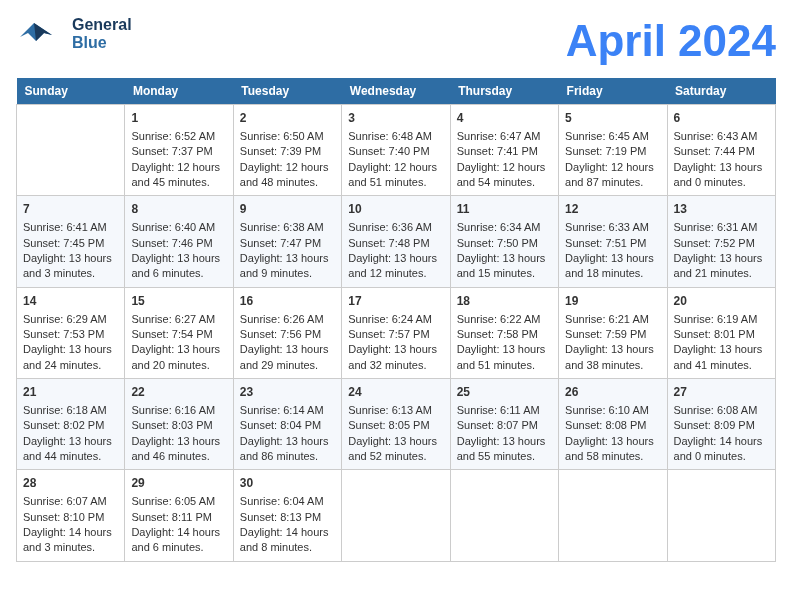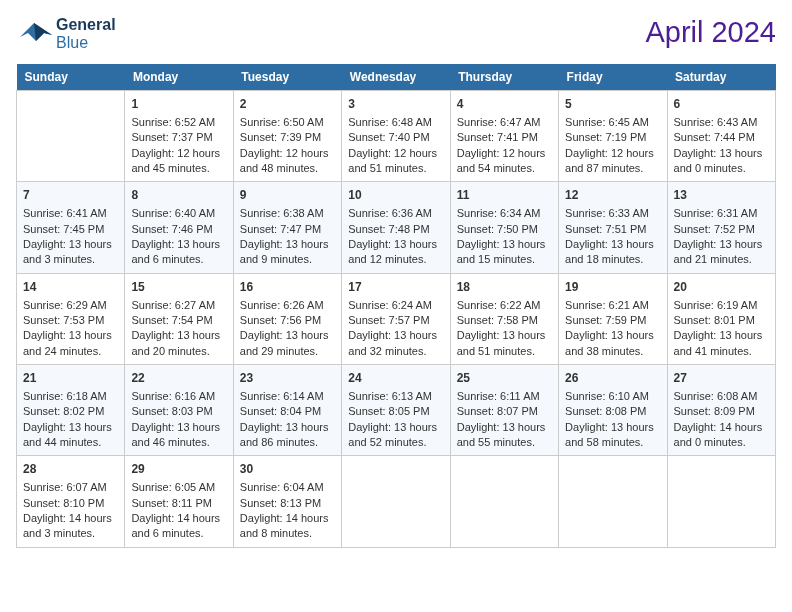--- a/index.html
+++ b/index.html
@@ -12,33 +12,33 @@
     }
     .header {
       display: flex;
       justify-content: space-between;
       align-items: flex-start;
       margin-bottom: 12px;
     }
     .logo {
       display: flex;
       align-items: center;
-      gap: 4px;
+      gap: 20px;
     }
     .logo-bird {
       width: 36px;
       height: 30px;
     }
     .title-block {
       text-align: right;
     }
     .month-title {
-      font-size: 29px;
-      font-weight: normal;
-      color: #4c1d95;
+      font-size: 44px;
+      font-weight: bold;
+      color: #3b82f6;
     }
     .location-title {
       font-size: 16px;
       color: #333;
     }
     table {
       width: 100%;
       border-collapse: collapse;
       font-size: 11px;
     }
@@ -81,21 +81,21 @@
 <body>
 
 <div class="header">
   <div class="logo">
     <svg class="logo-bird" viewBox="0 0 36 30" xmlns="http://www.w3.org/2000/svg">
       <polygon points="18,4 36,16 28,14 20,22 12,14 4,18" fill="#2e6da4"></polygon>
       <polygon points="18,4 36,16 28,14 20,22" fill="#1a3a5c"></polygon>
     </svg>
     <div>
       <div style="font-size:16px;font-weight:bold;color:#1a3a5c;">General</div>
-      <div style="font-size:16px;font-weight:normal;color:#2e6da4;">Blue</div>
+      <div style="font-size:16px;font-weight:bold;color:#2e6da4;">Blue</div>
     </div>
   </div>
   <div class="title-block">
     <div class="month-title">April 2024</div>
   </div>
 </div>
 
 <table>
   <thead>
     <tr>

